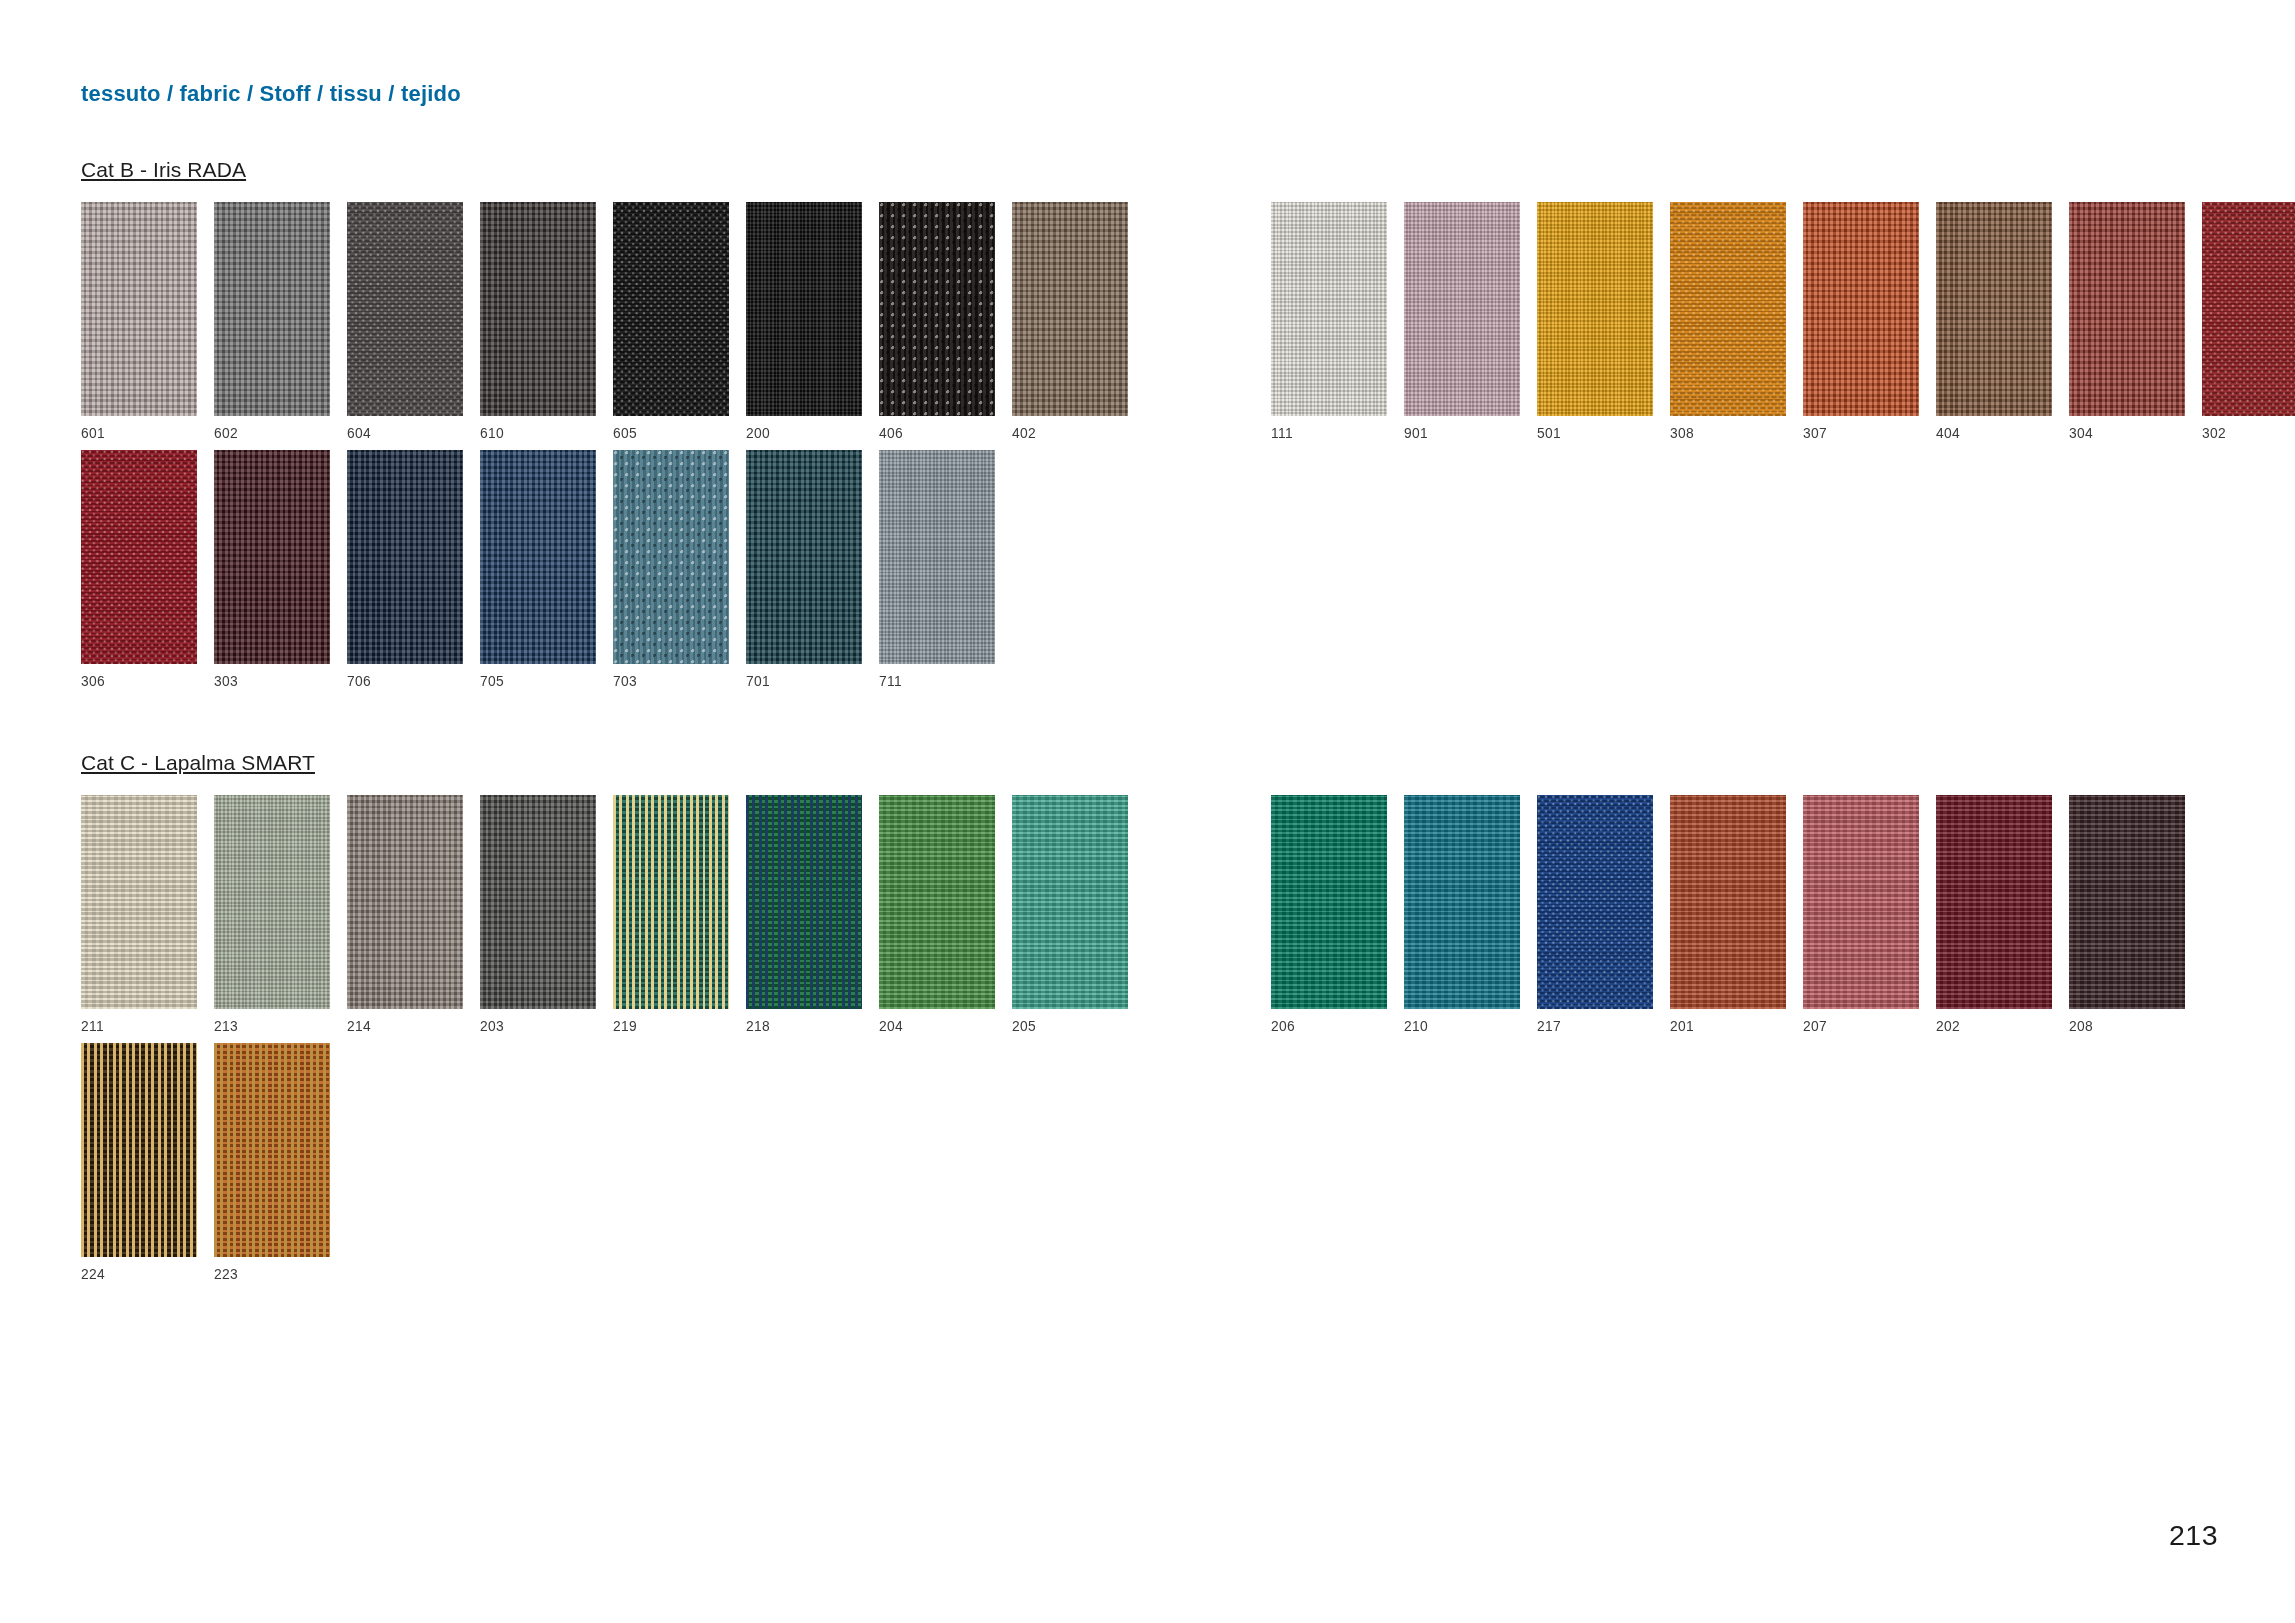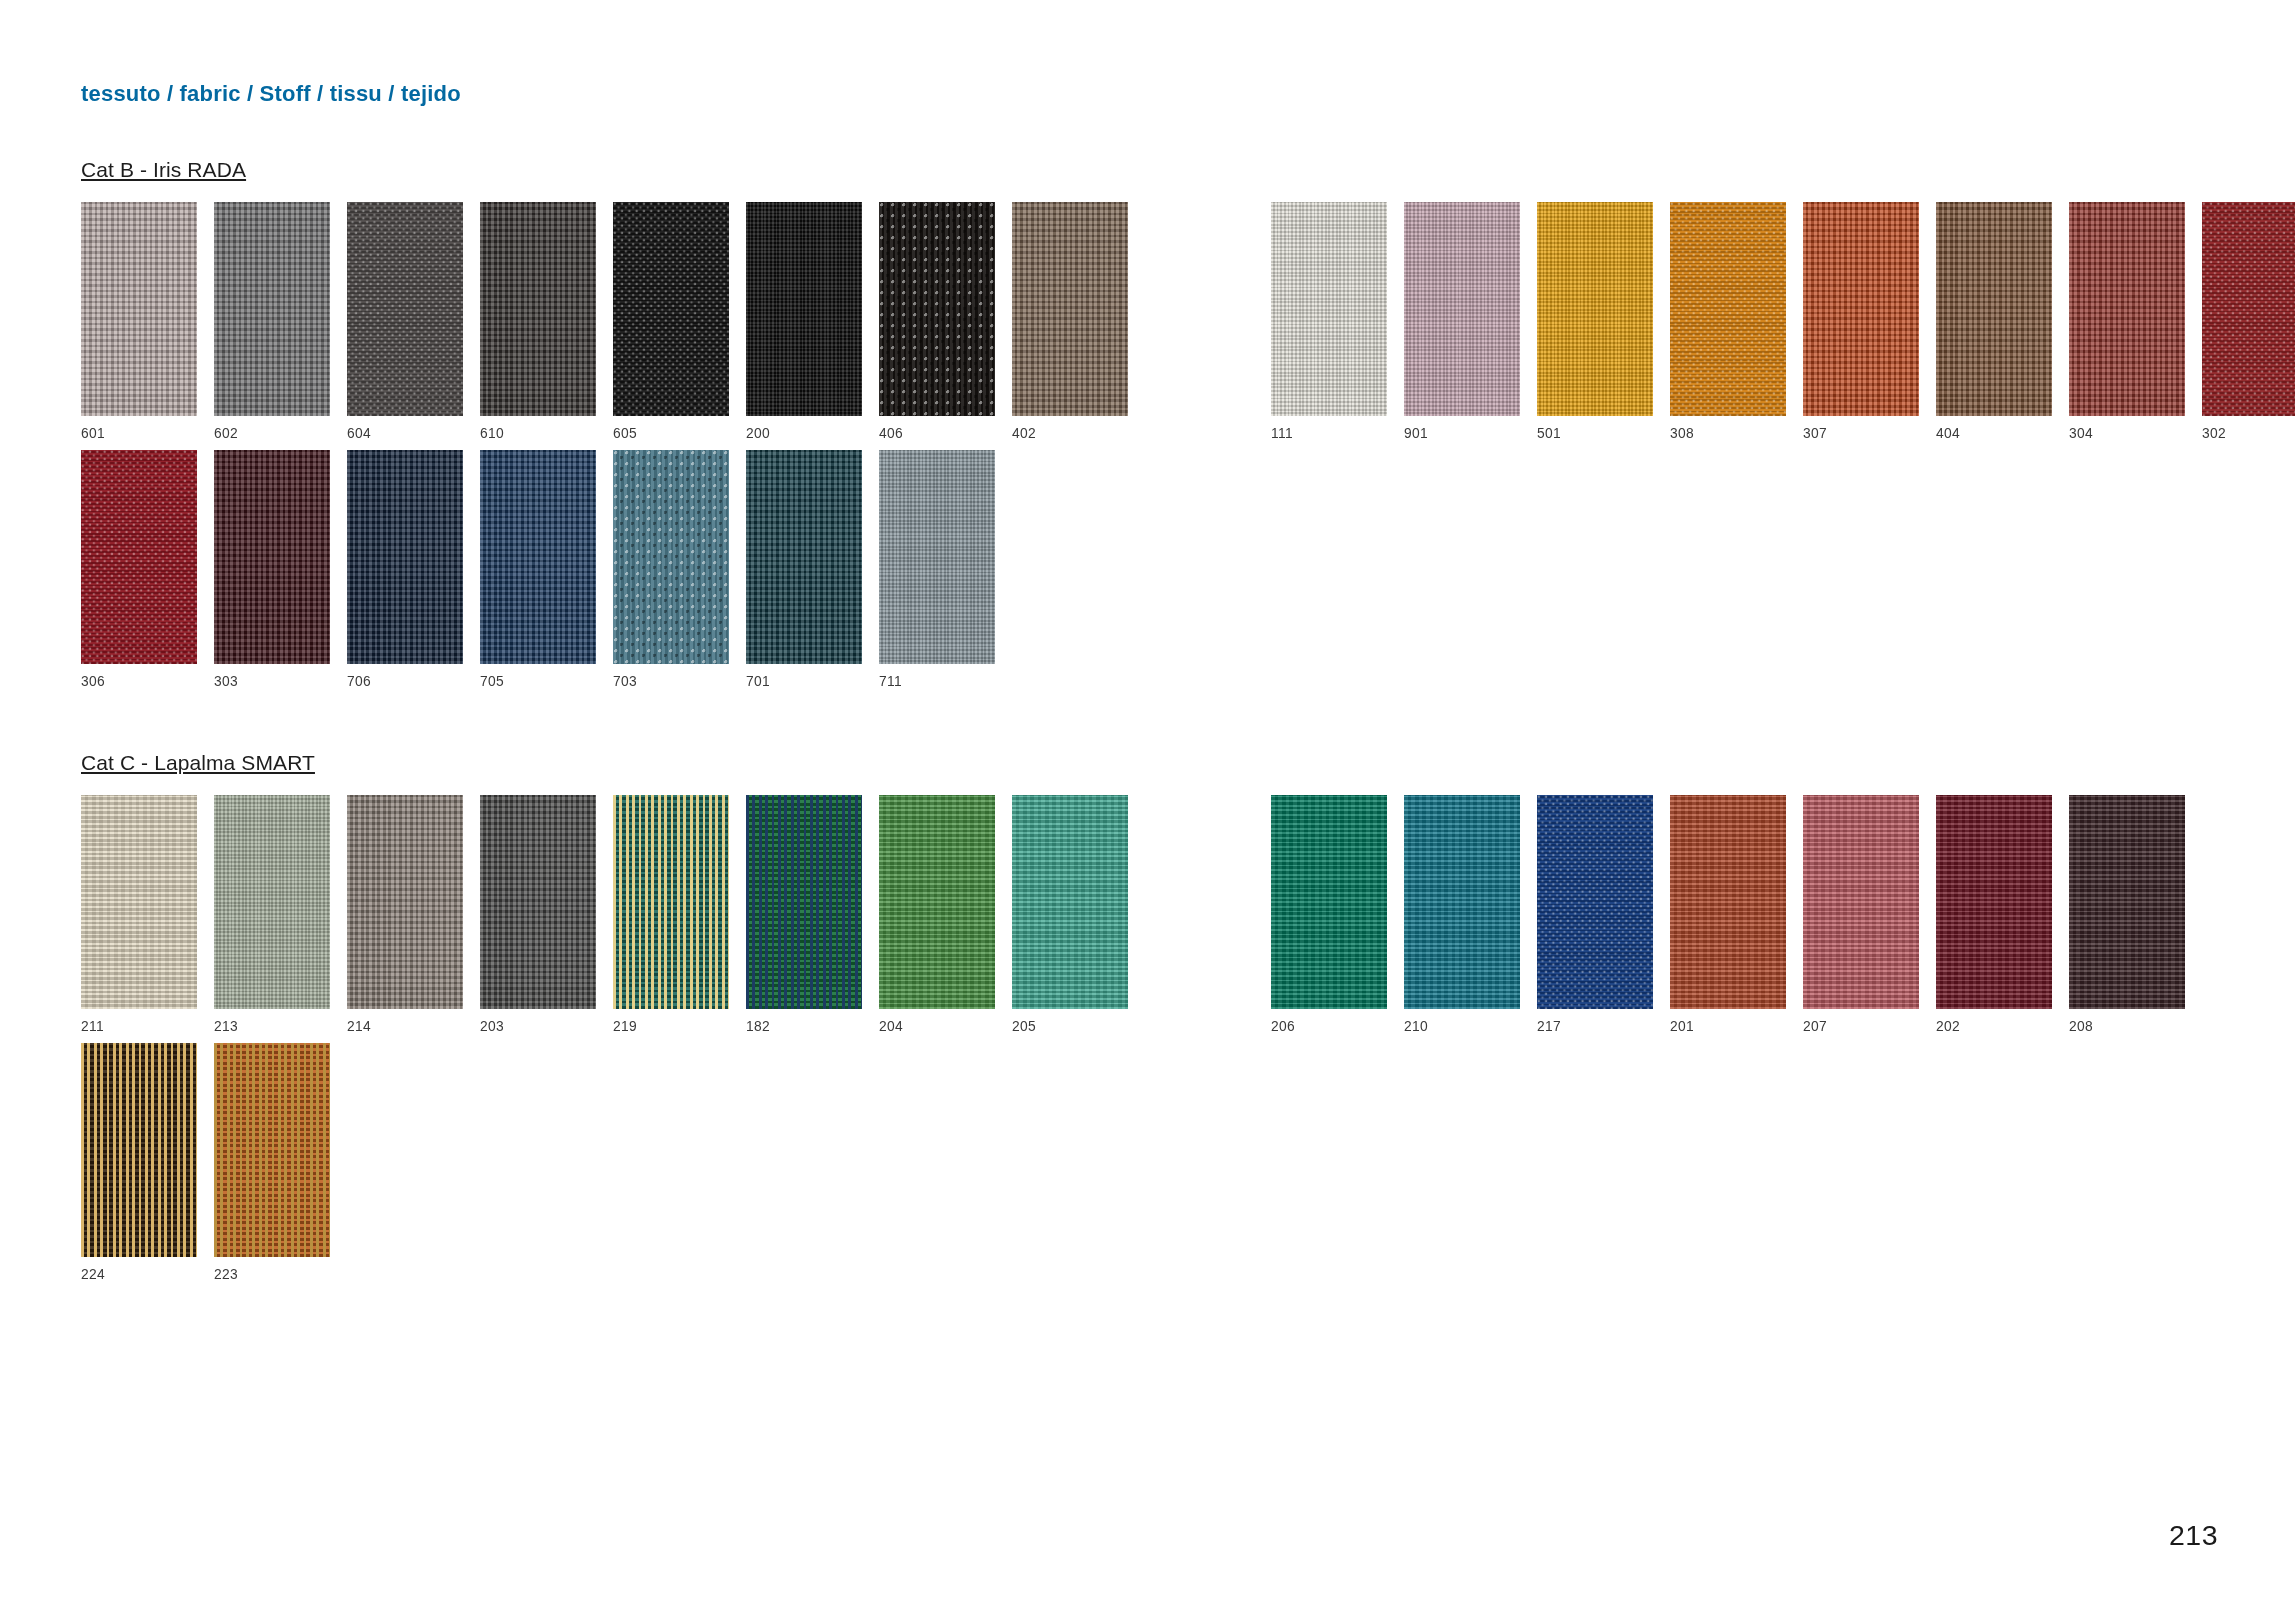--- a/index.html
+++ b/index.html
@@ -366,21 +366,21 @@
               <div class="swatch-cell">
                 <div class="swatch" style="background-color: rgb(28, 106, 94);">
                   <div class="weave twotone" style="--alt: #e3d08a;"></div>
                 </div>
                 <div class="swatch-label">219</div>
               </div>
               <div class="swatch-cell">
                 <div class="swatch" style="background-color: rgb(21, 112, 58);">
                   <div class="weave twotone" style="--alt: #1c3c63;"></div>
                 </div>
-                <div class="swatch-label">182</div>
+                <div class="swatch-label">218</div>
               </div>
               <div class="swatch-cell">
                 <div class="swatch" style="background-color: rgb(71, 145, 66);">
                   <div class="weave ribbed"></div>
                 </div>
                 <div class="swatch-label">204</div>
               </div>
               <div class="swatch-cell">
                 <div class="swatch" style="background-color: rgb(63, 168, 146);">
                   <div class="weave ribbed"></div>

